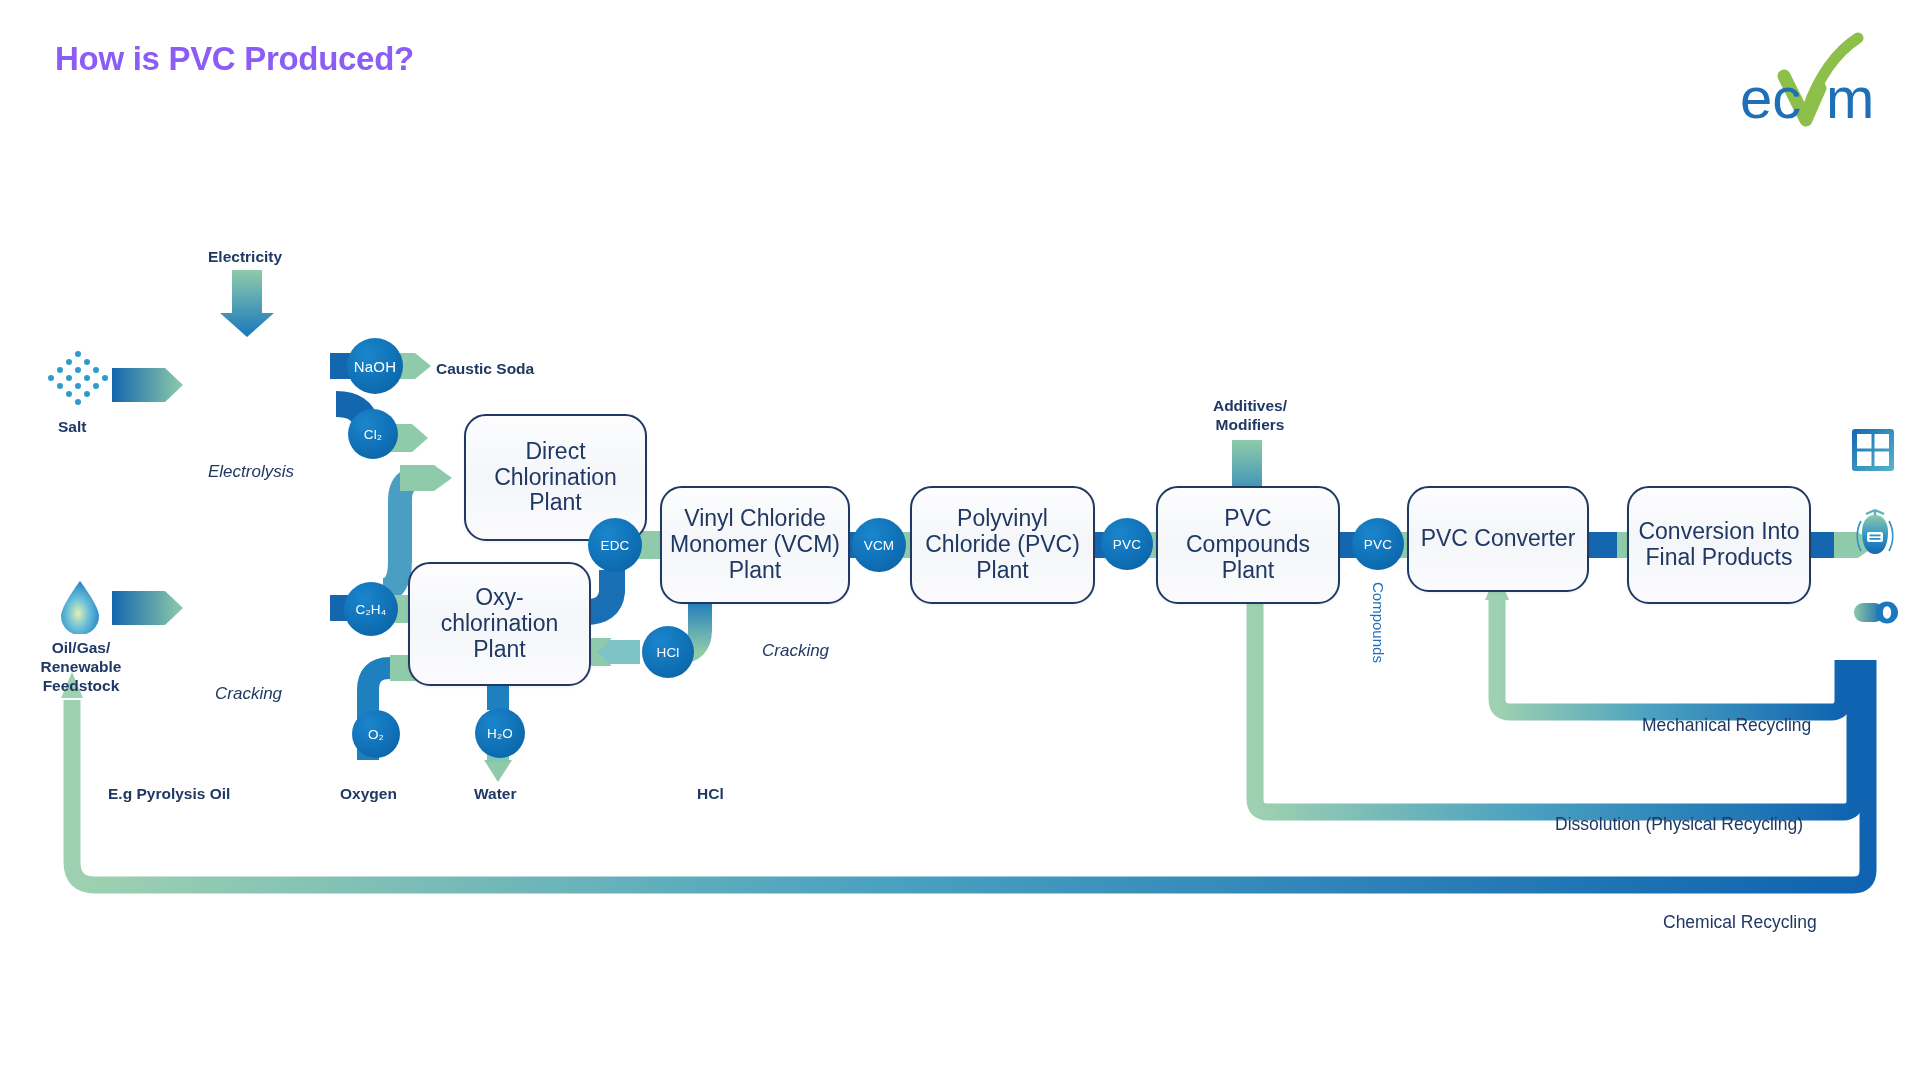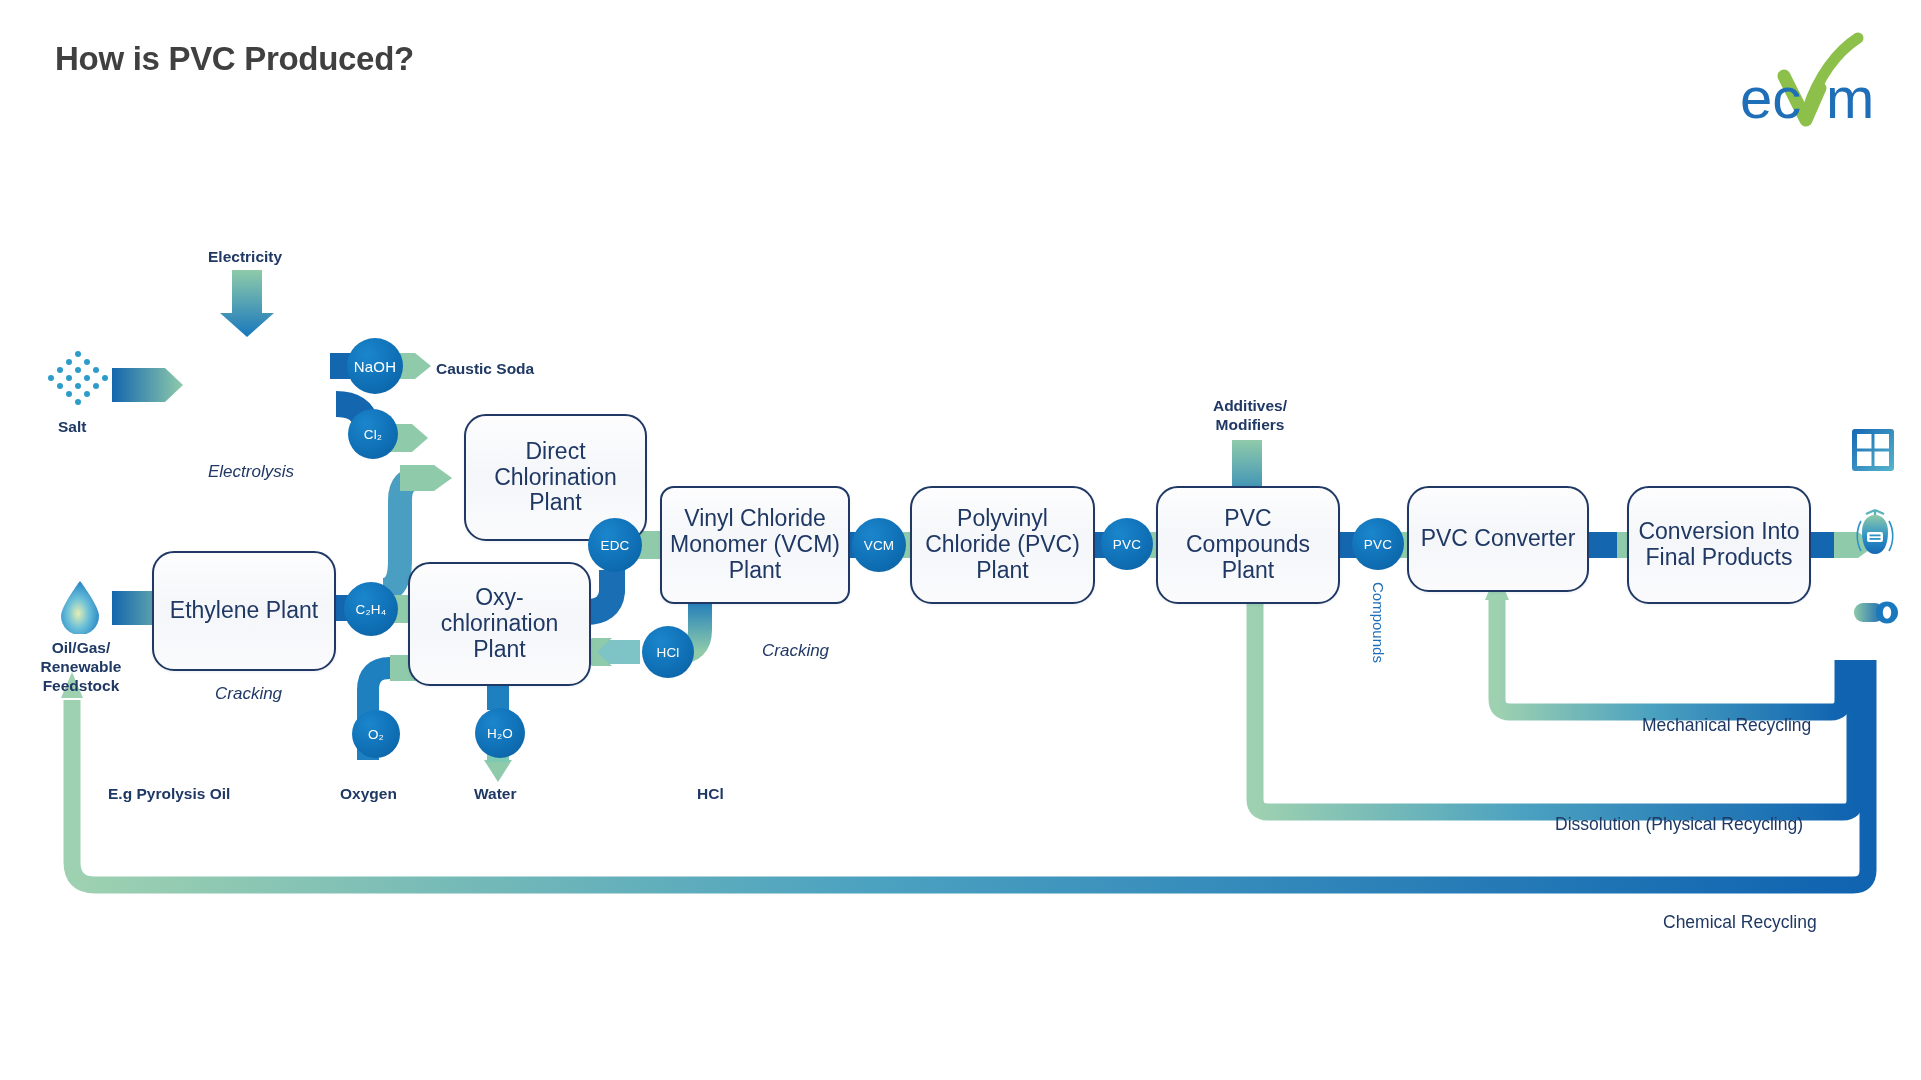--- a/index.html
+++ b/index.html
@@ -4,21 +4,21 @@
 <style>
   * { box-sizing: border-box; margin:0; padding:0; }
   html,body { width:1921px; height:1080px; background:#ffffff; overflow:hidden; }
   body { font-family:"Liberation Sans", sans-serif; }
 
   #stage { position:relative; width:1921px; height:1080px; background:#fff; }
 
   
   #page-title {
     position:absolute; left:55px; top:40px;
-    font-size:33px; font-weight:bold; color:#404040;
+    font-size:33px; font-weight:bold; color:#8b5cf6;
     letter-spacing:-0.3px; white-space:nowrap;
   }
   #logo { position:absolute; left:1740px; top:30px; width:150px; height:100px; }
 
   
   #flow { position:absolute; left:0; top:0; width:1921px; height:1080px; }
 
   
   .pbox {
     position:absolute;
@@ -223,38 +223,34 @@
       <polygon points="1617,532 1645,532 1663,545 1645,558 1617,558" fill="#8fcbaa"></polygon>
     </g>
 
     <g>
       <rect x="1800" y="532" width="34" height="26" fill="#1466ae"></rect>
       <polygon points="1834,532 1858,532 1876,545 1858,558 1834,558" fill="#8fcbaa"></polygon>
     </g>
   </svg>
 
 
-  <div class="pbox" style="left:152px; top:551px; width:184px; height:120px;">
-    <span>Ethylene
-Plant</span>
-  </div>
 
   <div class="pbox" style="left:420px; top:414px; width:183px; height:127px;margin-left:44px;">
     <span>Direct
 Chlorination
 Plant</span>
   </div>
 
   <div class="pbox" style="left:408px; top:562px; width:183px; height:124px;">
     <span>Oxy-
 chlorination
 Plant</span>
   </div>
 
-  <div class="pbox" style="left:660px; top:486px; width:190px; height:118px;border-radius:14px;">
+  <div class="pbox" style="left:660px; top:486px; width:190px; height:118px;">
     <span>Vinyl Chloride
 Monomer
 (VCM) Plant</span>
   </div>
 
   <div class="pbox" style="left:910px; top:486px; width:185px; height:118px;">
     <span>Polyvinyl
 Chloride
 (PVC) Plant</span>
   </div>

